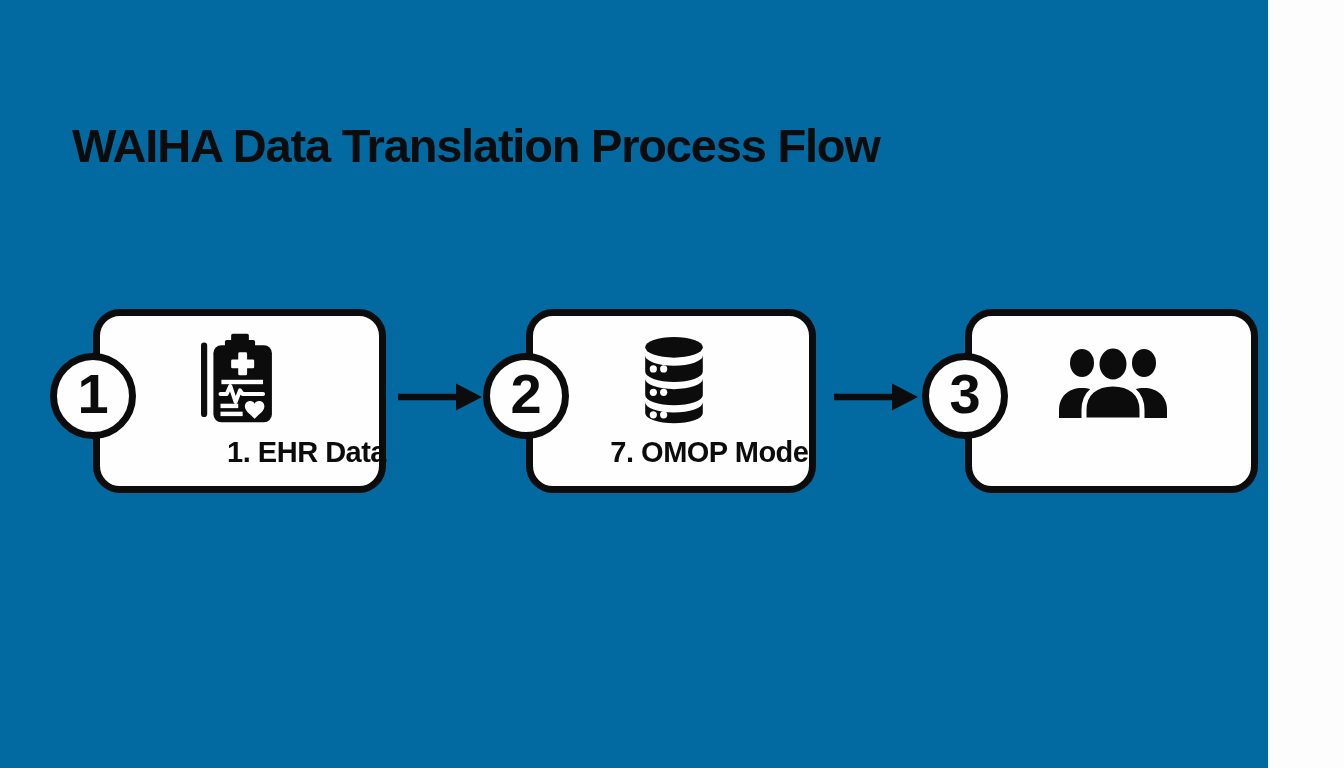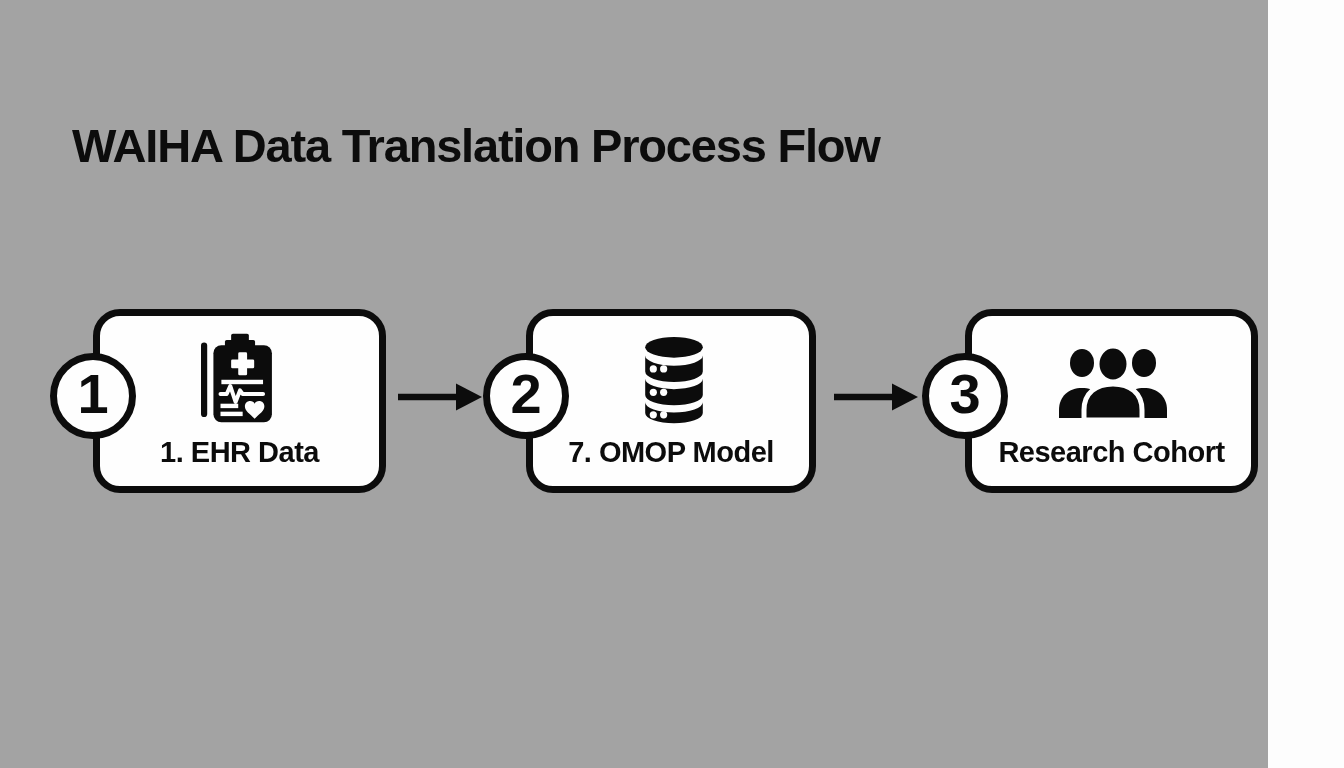--- a/index.html
+++ b/index.html
@@ -1,21 +1,21 @@
 <!DOCTYPE html>
 <html><head>
 <meta charset="utf-8">
 <style>
   * { margin: 0; padding: 0; box-sizing: border-box; }
   html, body { background: #fdfdfd; }
   .stage {
     position: relative;
     width: 1268px;
     height: 768px;
-    background: #a3a3a3;
+    background: #0369a1;
     overflow: hidden;
     font-family: "Liberation Sans", "DejaVu Sans", sans-serif;
     color: #0c0c0c;
     padding-left: 16px;
   }
   .title {
     position: absolute;
     left: 72px;
     top: 118px;
     font-size: 47px;
@@ -60,21 +60,21 @@
   }
   .step-icon { position: absolute; z-index: 2; }
   .icon-clipboard { left: 201px;  top: 330px; }
   .icon-database  { left: 638px;  top: 336px; }
   .icon-people    { left: 1057px; top: 346px; }
   .step-label {
     position: absolute;
     top: 434px;
     height: 36px;
     line-height: 36px;
-    text-align: center;
+    text-align: right;
     font-size: 29px;
     font-weight: 700;
     letter-spacing: -0.5px;
     color: #0c0c0c;
     z-index: 2;
   }
   .label-1 { left: 93px;  width: 293px; }
   .label-2 { left: 526px; width: 290px; }
   .label-3 { left: 965px; width: 293px; }
   .flow-arrow { position: absolute; top: 381px; z-index: 1; }
@@ -140,15 +140,14 @@
     <span>3</span>
   </div>
   <svg class="step-icon icon-people" width="112" height="72" viewBox="0 0 112 72">
     <ellipse cx="25" cy="17" rx="12" ry="14" fill="#0c0c0c"></ellipse>
     <ellipse cx="87" cy="17" rx="12" ry="14" fill="#0c0c0c"></ellipse>
     <path d="M2,72 v-8 c0,-14 10,-22 23,-22 c13,0 23,8 23,22 v8 Z" fill="#0c0c0c"></path>
     <path d="M64,72 v-8 c0,-14 10,-22 23,-22 c13,0 23,8 23,22 v8 Z" fill="#0c0c0c"></path>
     <ellipse cx="56" cy="18" rx="16" ry="18" fill="#0c0c0c" stroke="#fefefe" stroke-width="5"></ellipse>
     <path d="M27,74 v-10 c0,-17 12,-26 29,-26 c17,0 29,9 29,26 v10 Z" fill="#0c0c0c" stroke="#fefefe" stroke-width="5"></path>
   </svg>
-  <div class="step-label label-3">Research Cohort</div>
 
 </div>
 
 </body></html>

